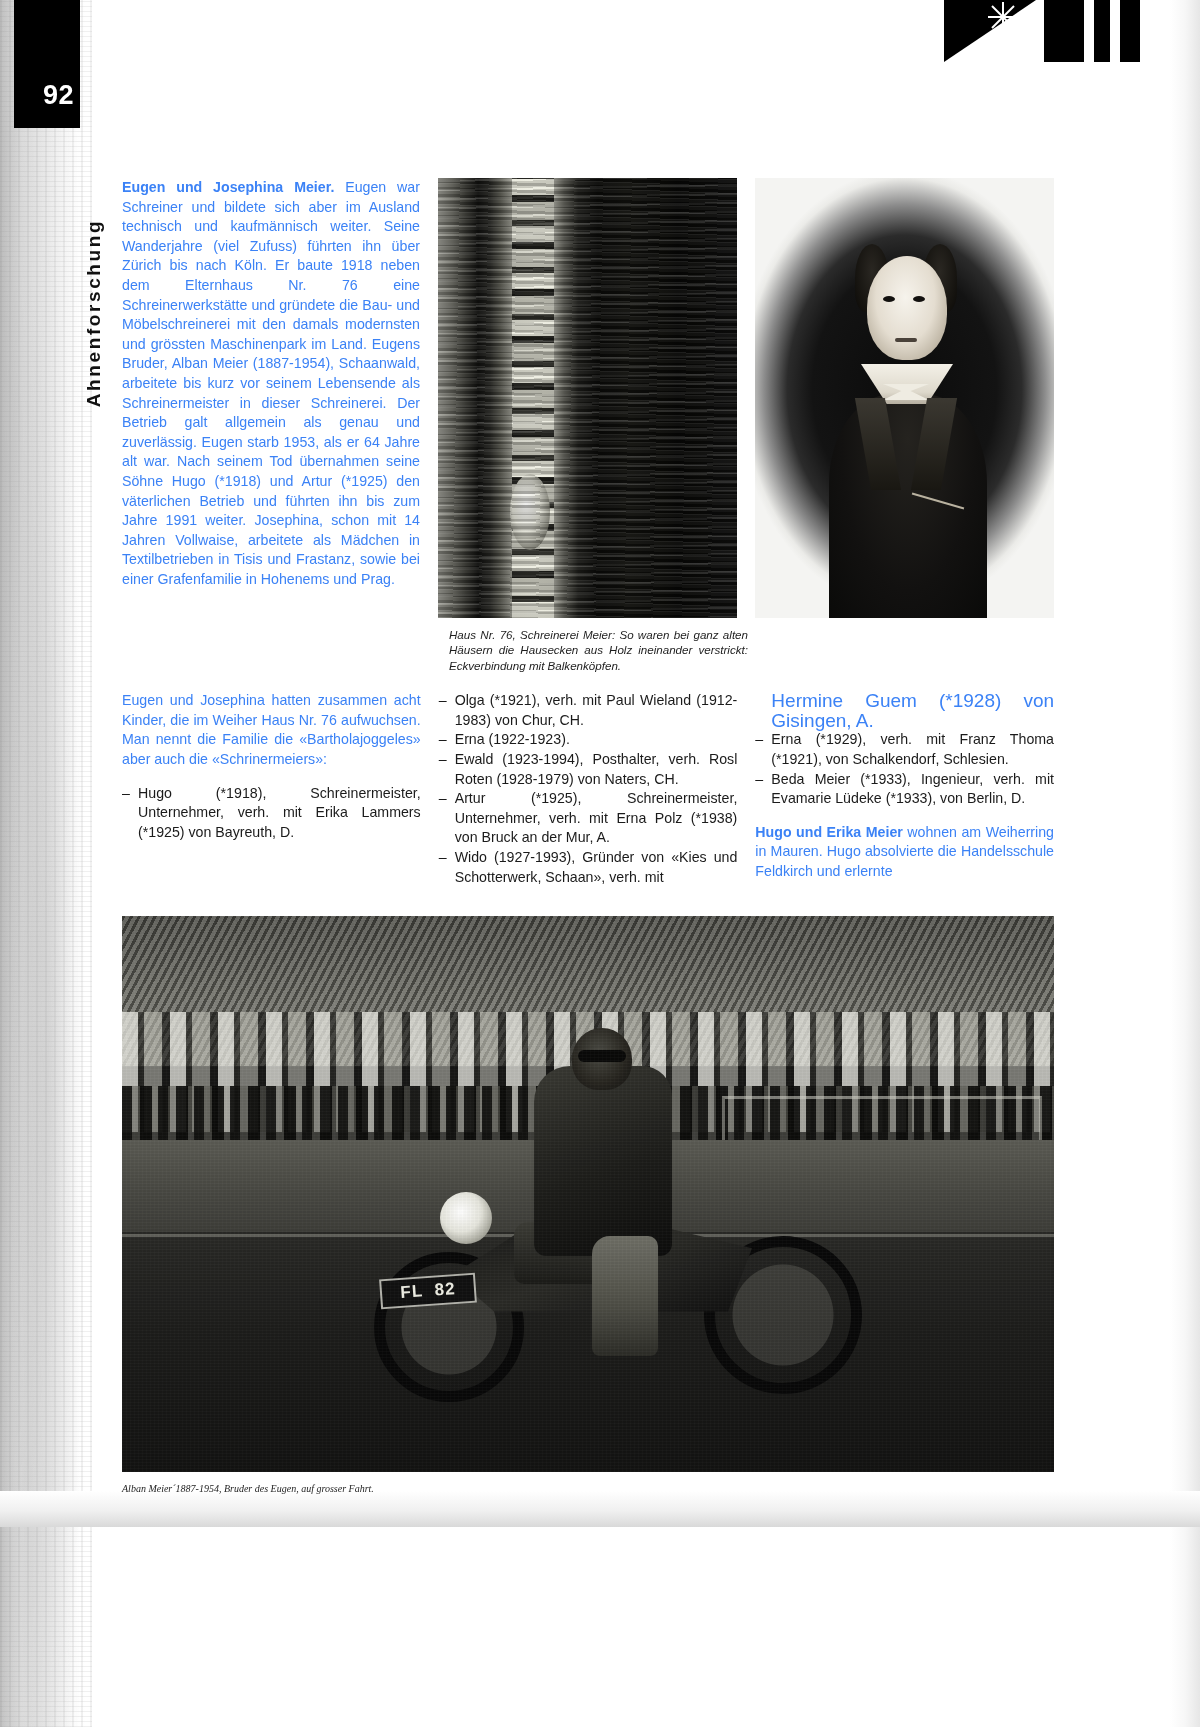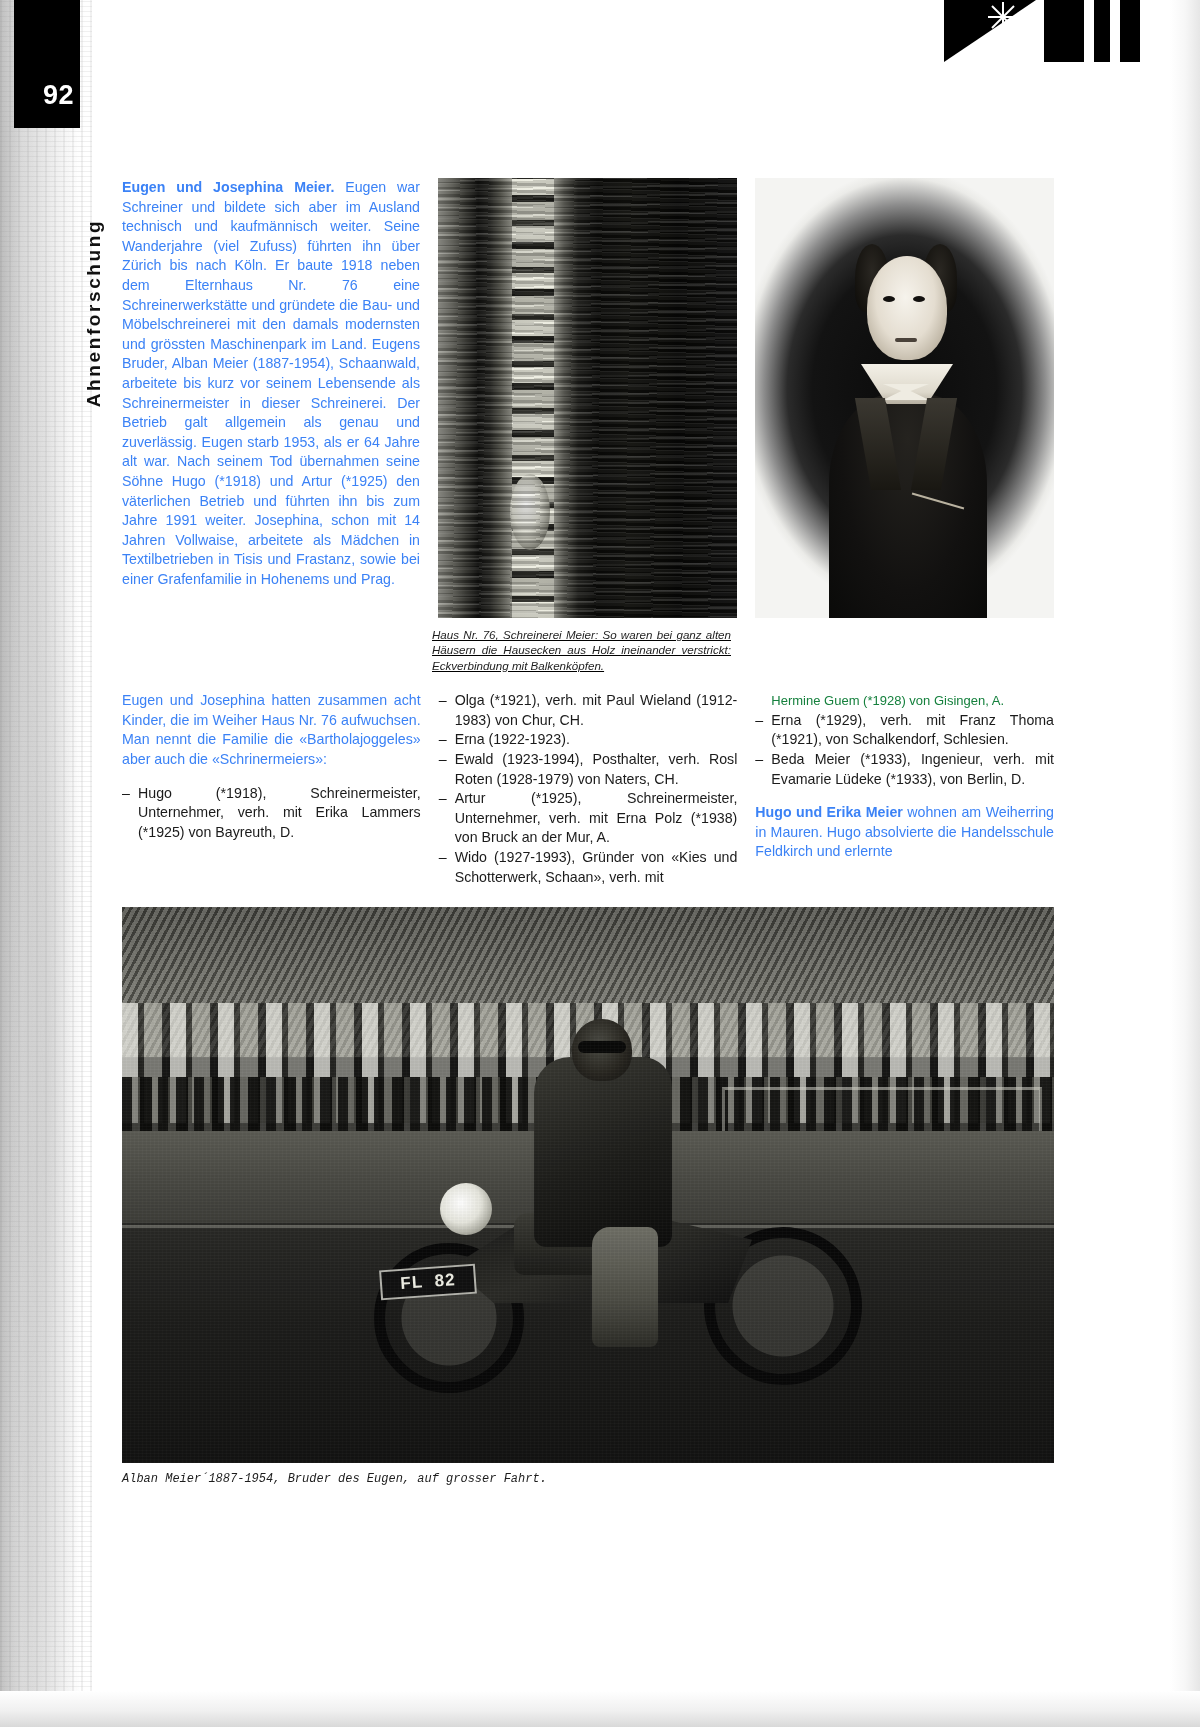--- a/index.html
+++ b/index.html
@@ -10,21 +10,21 @@
     background: #ffffff;
     font-family: "Liberation Sans", sans-serif;
     position: relative;
     overflow: hidden;
   }
 
   
   .page-scan {
     position: absolute;
     left: 0; top: 0;
-    width: 1200px; height: 1727px;
+    width: 1200px; height: 1527px;
     background: #ffffff;
   }
   
   .scan-gutter {
     position: absolute;
     left: 0; top: 0;
     width: 86px; height: 1727px;
     background:
       linear-gradient(to right,
         #c9c9c9 0px, #d8d8d8 8px, #ededed 22px, #f5f5f5 44px,
@@ -359,23 +359,23 @@
   .caption {
     font-family: "Liberation Sans", sans-serif;
     font-style: italic;
     font-size: 11.6px;
     line-height: 15.4px;
     color: #1d1d1d;
     margin-top: 9px;
     text-align: justify;
   }
   .caption-wide {
-    font-family: Liberation Mono, monospace;
+    font-family: Liberation Serif, serif;
     font-style: italic;
-    font-size: 12px;
+    font-size: 10px;
     line-height: 15.4px;
     color: #1d1d1d;
     margin-top: 9px;
   }
 
   
   ul.dashlist {
     list-style: none;
     margin: 0;
     padding: 0;
@@ -389,30 +389,30 @@
     color: #1b1b1b;
     text-align: justify;
   }
   ul.dashlist li .dash {
     position: absolute;
     left: 0; top: 0;
   }
 
   .lead-cont {
     font-family: "Liberation Sans", sans-serif;
-    font-size: 13px;
+    font-size: 19px;
     line-height: 19.6px;
-    color: #15803d;
+    color: #3b82f6;
     text-align: justify;
     padding-left: 16px;
     margin: 0;
   }
 
   .img-row { display: flex; gap: 18px; }
-  .caption-row { display: flex; gap: 11px; text-decoration: underline; }
+  .caption-row { display: flex; gap: 28px; }
   .list-row { display: flex; gap: 18px; margin-top: 18px; }
 
   .mt-para { margin-top: 14px; }
 </style>
 </head>
 <body>
 
 <div class="page-scan">
 
   <div class="scan-gutter"></div>

